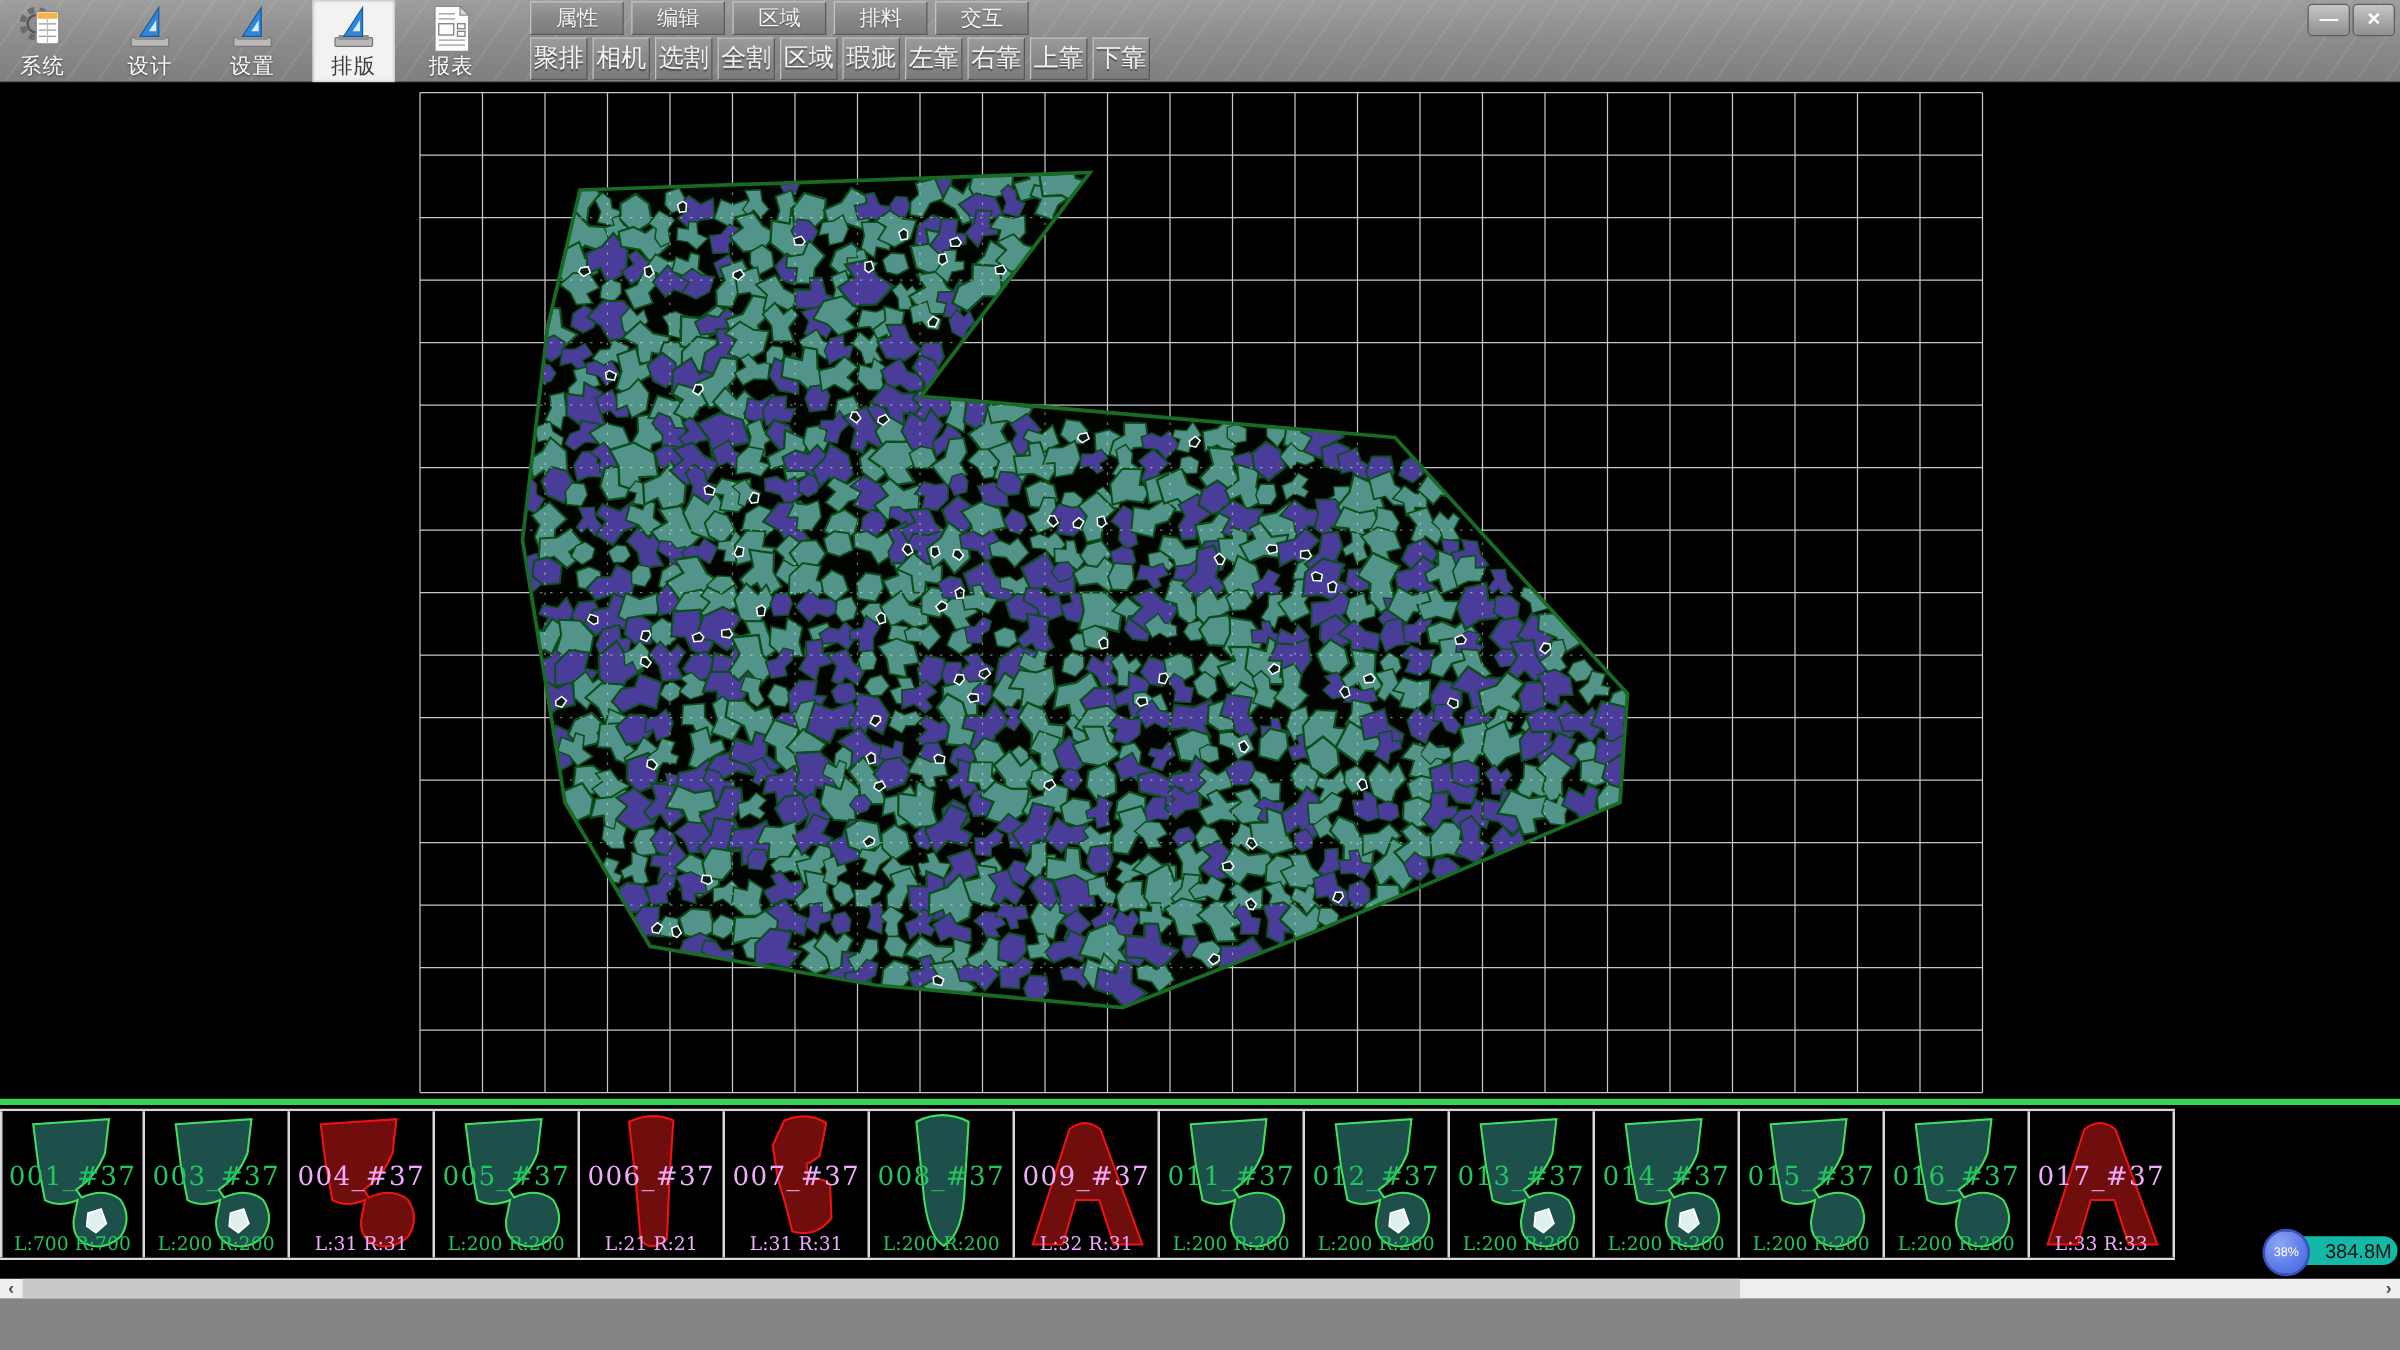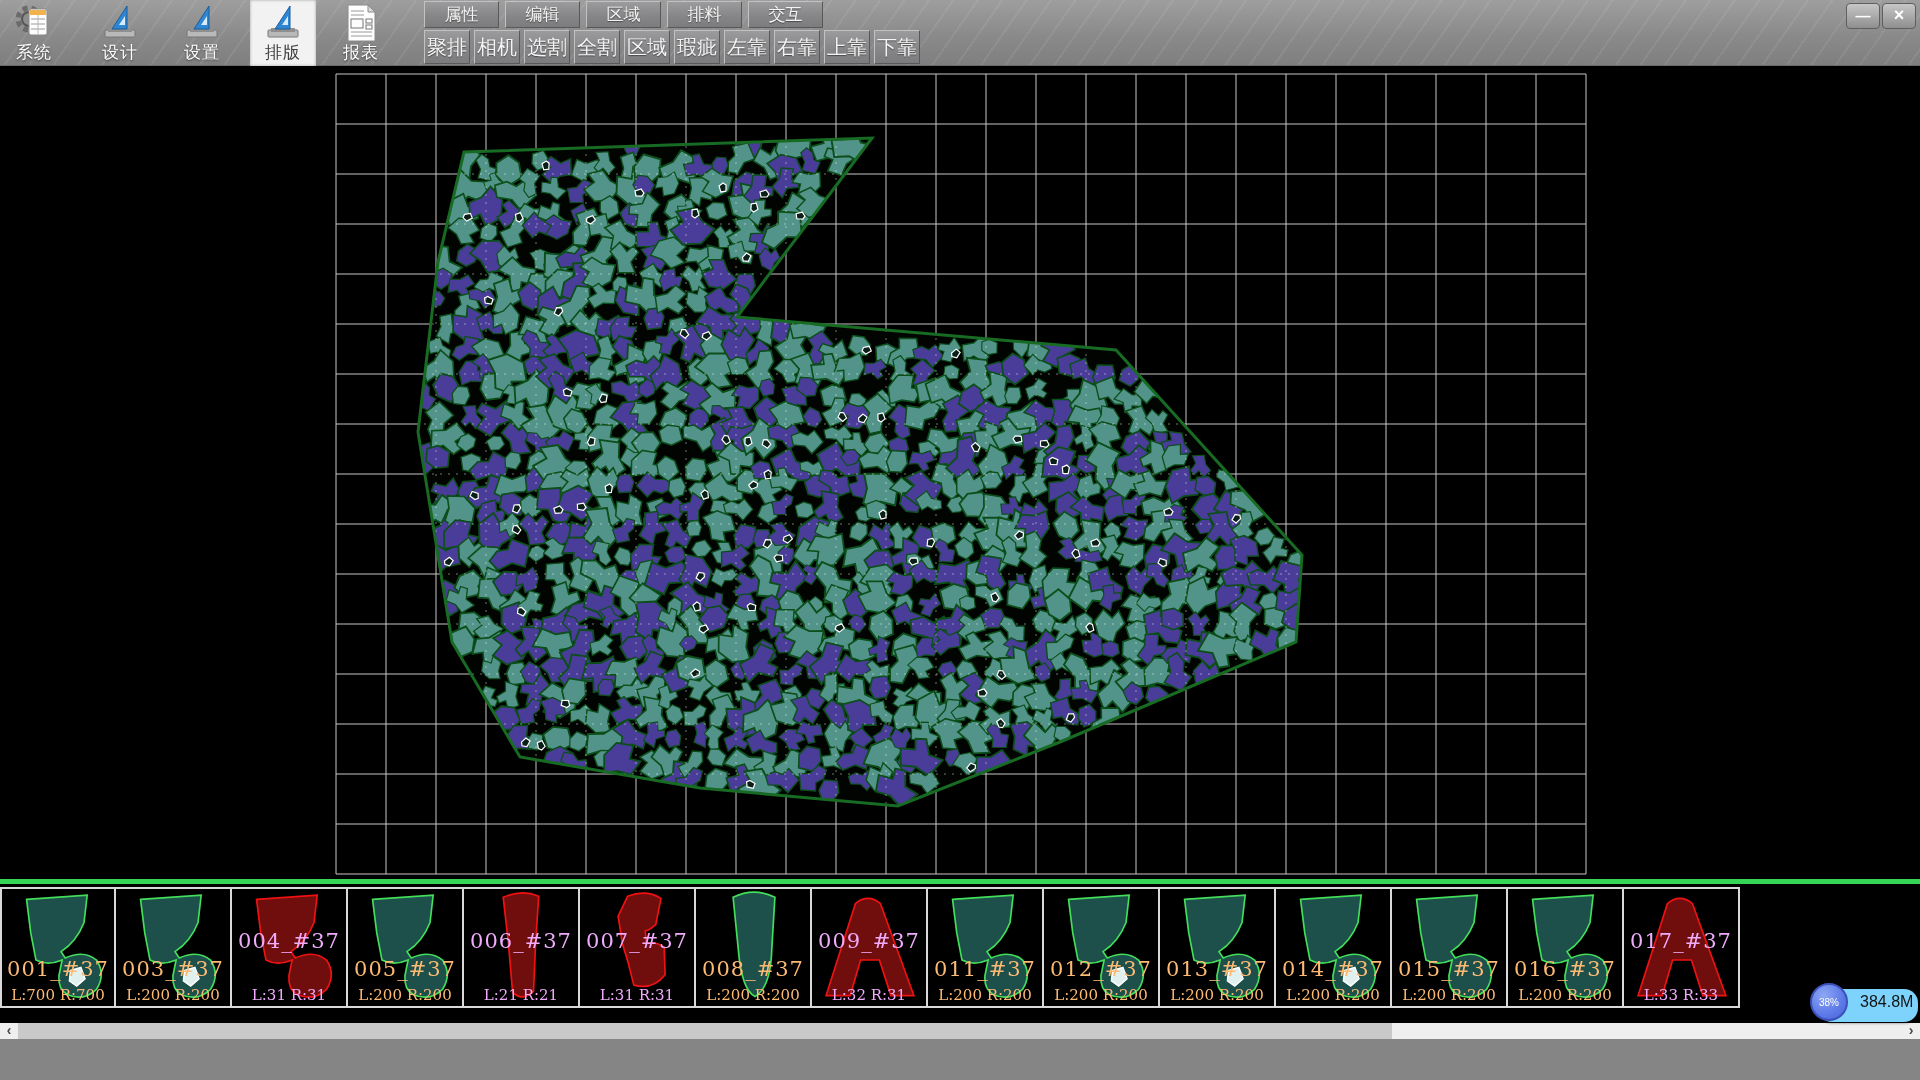--- a/index.html
+++ b/index.html
@@ -46,25 +46,25 @@
   #strip-row { position:absolute; left:0; top:3px; height:121px; display:flex;
     border-top:2px solid #d9d9d9; border-bottom:2px solid #d9d9d9; }
   .cell { position:relative; width:116px; height:117px; background:#000;
     border-right:2px solid #d9d9d9; flex:none; overflow:hidden; cursor:default; }
   .cell:first-child { border-left:2px solid #d9d9d9; }
   .cell svg { position:absolute; left:0; top:0; width:116px; height:117px; }
   .cell .pname { position:absolute; left:0; right:0; top:40px; text-align:center;
     font-family:"DejaVu Serif", serif; font-size:21px; letter-spacing:1px; }
   .cell .plr { position:absolute; left:0; right:0; bottom:2px; text-align:center;
     font-family:"DejaVu Serif", serif; font-size:15px; }
-  .t-gray { color:#fdba74;margin-top:28px; } .t-green { color:#f0abfc; }
+  .t-gray { color:#22c55e; } .t-green { color:#f0abfc; }
 
   
   #badge { position:absolute; left:1810px; top:983px; z-index:20; }
-  #badge-pill { position:absolute; left:8px; top:6px; width:100px; height:33px; background:#7dd3fc;
+  #badge-pill { position:absolute; left:8px; top:6px; width:100px; height:23px; background:#14b8a6;
     border-radius:14px; box-shadow:0 1px 3px rgba(0,0,0,.5); }
   #badge-mem { position:absolute; left:42px; top:4px; font-size:16px; color:#141414; }
   #badge-circle { position:absolute; left:0; top:0; width:38px; height:38px; border-radius:50%;
     background:radial-gradient(circle at 35% 30%, #8ea7f3 0%, #5f7ce9 55%, #4a63d8 100%);
     border:2px solid #3b50b8; }
   #badge-pct { position:absolute; left:0; right:0; top:12px; text-align:center;
     font-size:10px; color:#fff; }
 
   
   #hscroll { position:absolute; left:0; top:1023px; width:1920px; height:16px; background:#efefef; }

